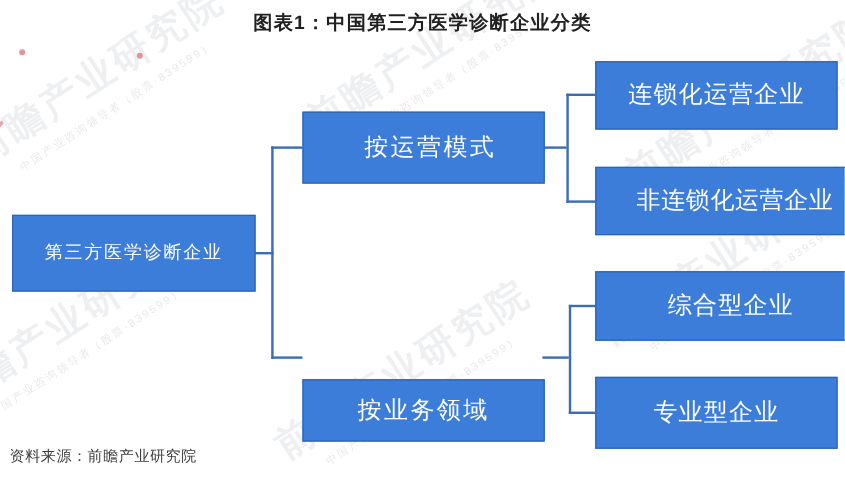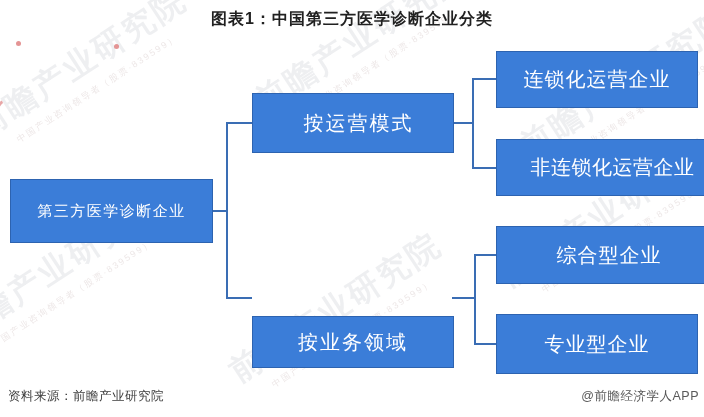--- a/index.html
+++ b/index.html
@@ -18,21 +18,21 @@
   .wm5{left:210px;top:285px;}
   .wm6{left:480px;top:190px;}
   .red-dot{position:absolute;width:5px;height:5px;border-radius:50%;background:rgba(205,60,60,0.55);}
   .rd1{left:16px;top:41px;}
   .rd2{left:114px;top:44px;}
   .red-arc{position:absolute;left:-4px;top:99px;width:12px;height:16px;border:3px solid transparent;
     border-left-color:rgba(205,60,60,0.45);border-radius:50%;transform:rotate(18deg);}
   
   .title{position:absolute;top:9px;left:0;width:100%;text-align:center;
     font-size:16px;font-weight:bold;color:var(--title-text,#212121);letter-spacing:1px;}
-  .src{position:absolute;left:8px;top:388px;font-size:12.5px;color:var(--source-text,#3d3d3d);letter-spacing:0.5px;}
+  .src{position:absolute;left:8px;top:372px;font-size:12.5px;color:var(--source-text,#3d3d3d);letter-spacing:0.5px;}
   .brand{position:absolute;right:5px;top:388px;font-size:12.5px;color:var(--brand-text,#595959);letter-spacing:0.5px;}
   
   .node{
     position:absolute;box-sizing:border-box;
     background:var(--box-fill,#3b7dd8);border:1px solid var(--box-border,#2d63b0);
     color:var(--box-text,#ffffff);
     display:flex;align-items:center;justify-content:center;text-align:center;
     font-size:20px;line-height:1.42;
   }
   .root{left:10px;top:179px;width:203px;height:64px;font-size:15px;letter-spacing:1.5px;}
@@ -109,15 +109,14 @@
 
   <div class="node root">第三方医学诊断企业</div>
   <div class="node m1">按运营模式</div>
   <div class="node m2">按业务领域</div>
   <div class="node r1">连锁化运营企业</div>
   <div class="node r2">非连锁化运营企业</div>
   <div class="node r3">综合型企业</div>
   <div class="node r4">专业型企业</div>
 
   <div class="src">资料来源：前瞻产业研究院</div>
-  <div class="brand">@前瞻经济学人APP</div>
 
 </div>
 
 </body></html>

